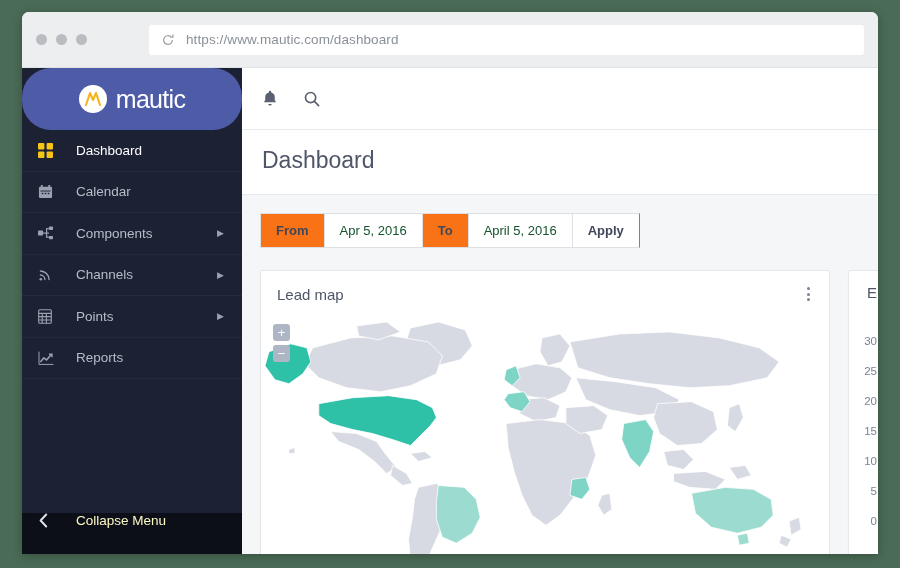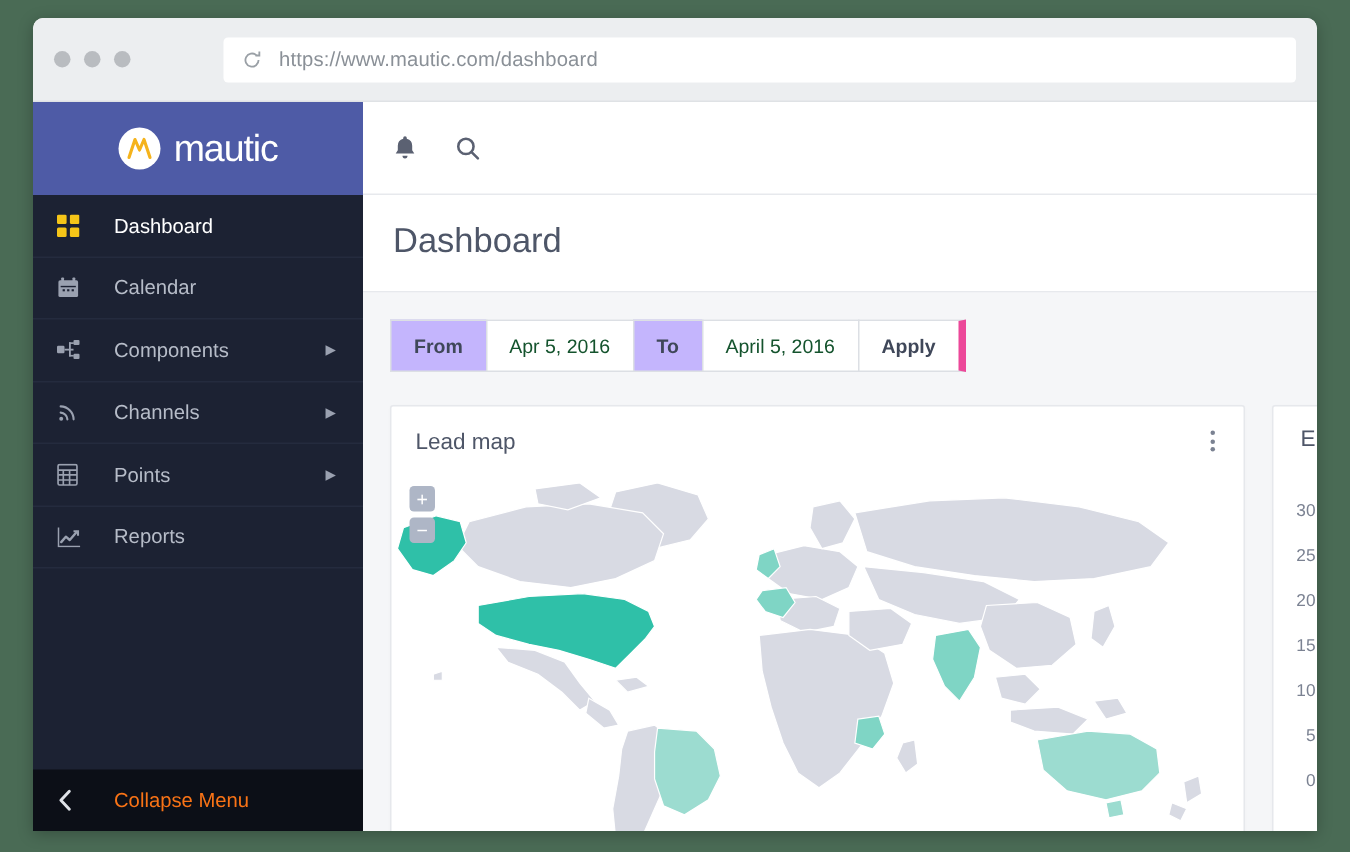--- a/index.html
+++ b/index.html
@@ -63,20 +63,21 @@
     flex: none;
   }
   .brand {
     height: 62px;
     background: #4e5ba6;
     display: flex;
     align-items: center;
     justify-content: center;
     gap: 9px;
     flex: none;
+    border-radius: 29px;
   }
   .brand-mark {
     width: 28px; height: 28px;
     border-radius: 50%;
     background: #fff;
     position: relative;
     flex: none;
   }
   .brand-mark svg { position: absolute; left: 4px; top: 4px; }
   .brand-text {
@@ -107,23 +108,23 @@
   }
   .nav-item.active .nav-ico { color: #f5c518; }
   .nav-caret {
     position: absolute; right: 18px;
     color: #9aa1b0; font-size: 9px;
   }
   .collapse {
     height: 41.5px;
     background: #0c0f17;
     display: flex;
-    align-items: center;
+    align-items: flex-start;
     padding: 0 16px;
-    color: #f97316;
+    color: #fef9c3;
     font-size: 13.5px;
     cursor: pointer;
     flex: none;
   }
   .collapse .nav-ico { color: #dfe2e8; }
 
   
   .main { flex: 1; display: flex; flex-direction: column; min-width: 0; background: #f5f6f8; }
   .topbar {
     height: 62px;
@@ -151,22 +152,22 @@
   .dr-seg {
     display: flex; align-items: center;
     border: 1px solid #dcdfe4;
     border-right: none;
     background: #fff;
     font-size: 13px;
     color: #14532d;
     padding: 0 15px;
     white-space: nowrap;
   }
-  .dr-seg.label { background: #c4b5fd; font-weight: bold; color: #3f4759; }
-  .dr-seg:last-child { border-right: 5px solid #ec4899; }
+  .dr-seg.label { background: #f97316; font-weight: bold; color: #3f4759; }
+  .dr-seg:last-child { border-right: 1px solid #ec4899; }
   .dr-seg.btn { font-weight: bold; color: #3f4759; background: #fff; cursor: pointer; }
 
   
   .cards { display: flex; gap: 18px; align-items: flex-start; }
   .card {
     background: #fff;
     border: 1px solid #e6e8ec;
     border-radius: 2px;
     box-shadow: 0 1px 2px rgba(0,0,0,.03);
   }

